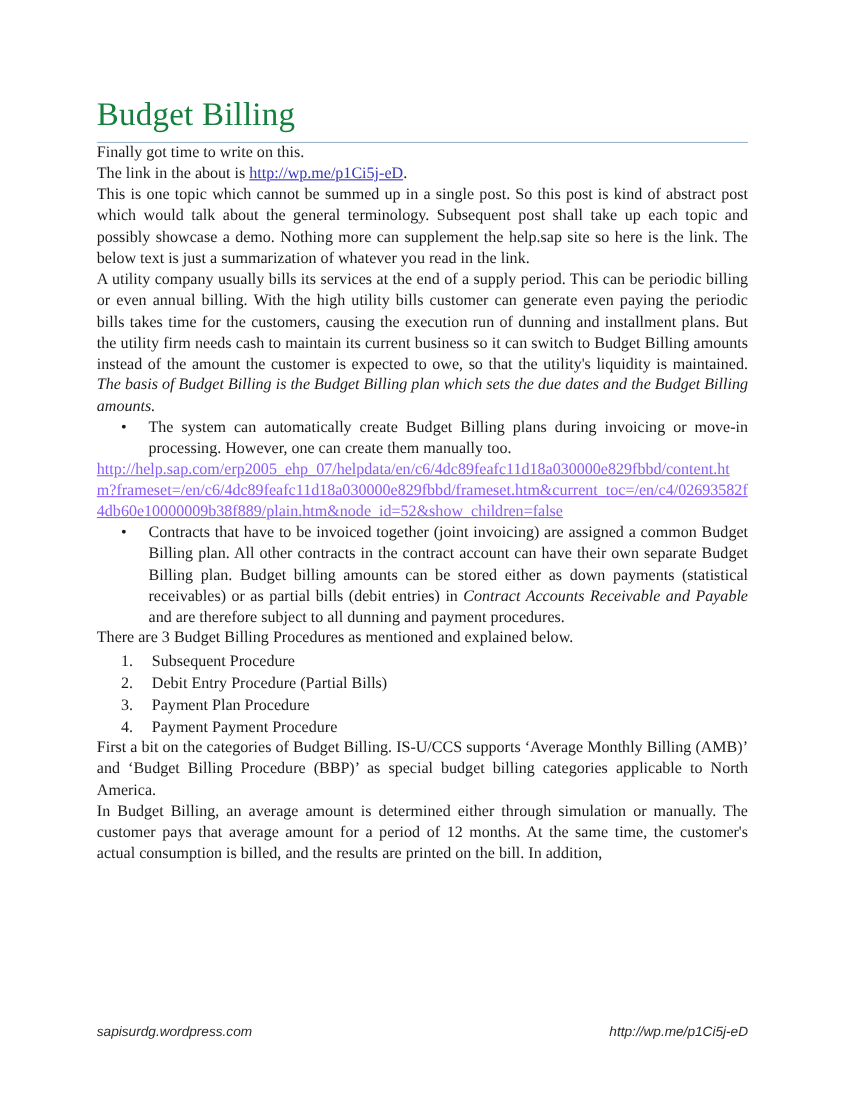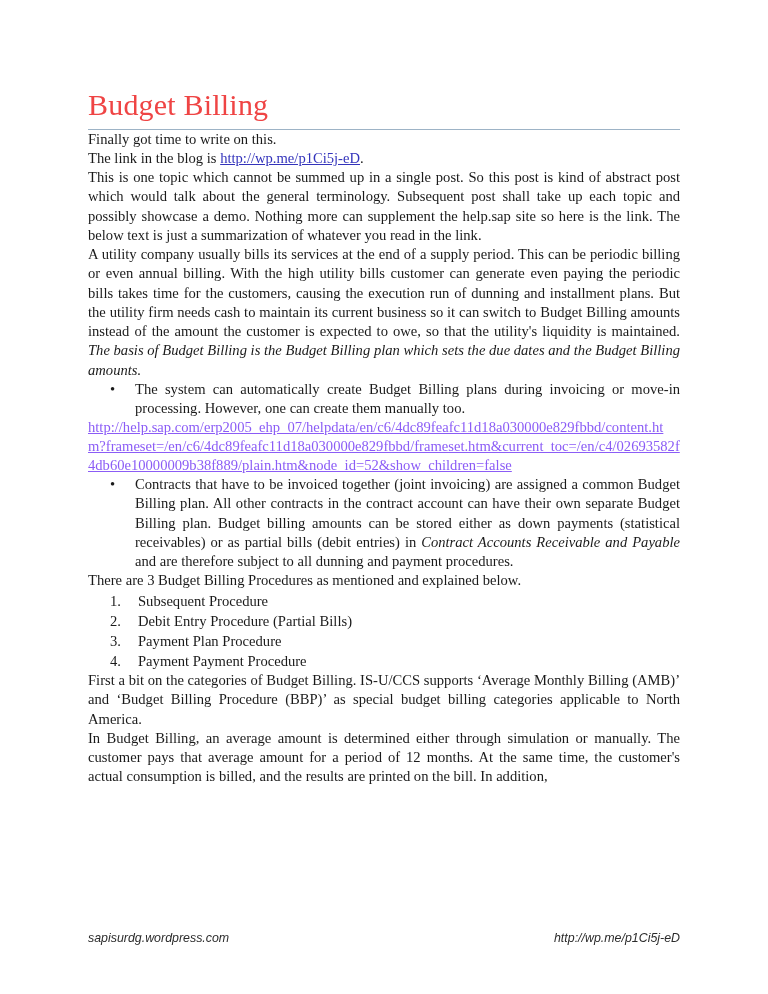--- a/index.html
+++ b/index.html
@@ -18,21 +18,21 @@
   .page {
     position: absolute;
     left: 88px;
     top: 0;
     width: 592px;
     height: 994px;
   }
   .doc-title {
     font-size: 30px;
     font-weight: normal;
-    color: #ef4444;
+    color: #15803d;
     letter-spacing: 0.2px;
     margin: 0;
     padding-top: 88px;
     line-height: 1.15;
   }
   .title-rule {
     border: none;
     border-top: 1.5px solid #9DB3C6;
     margin: 6px 0 0 0;
     height: 0;
@@ -114,21 +114,21 @@
 </head>
 <body>
 
 <div class="page">
 
   <h1 class="doc-title">Budget Billing</h1>
   <hr class="title-rule">
 
   <p class="body-text nowrap-block gap-intro">
     <span>Finally got time to write on this.</span><br>
-    <span>The link in the blog is </span><a class="doc-link" href="#">http://wp.me/p1Ci5j-eD</a><span>.</span>
+    <span>The link in the about is </span><a class="doc-link" href="#">http://wp.me/p1Ci5j-eD</a><span>.</span>
   </p>
 
   <p class="body-text gap-para">This is one topic which cannot be summed up in a single post. So this post is kind of abstract post which would talk about the general terminology. Subsequent post shall take up each topic and possibly showcase a demo. Nothing more can supplement the help.sap site so here is the link. The below text is just a summarization of whatever you read in the link.</p>
 
   <p class="body-text gap-para"><span>A utility company usually bills its services at the end of a supply period. This can be periodic billing or even annual billing. With the high utility bills customer can generate even paying the periodic bills takes time for the customers, causing the execution run of dunning and installment plans. But the utility firm needs cash to maintain its current business so it can switch to Budget Billing amounts instead of the amount the customer is expected to owe, so that the utility's liquidity is maintained. </span><em>The basis of Budget Billing is the Budget Billing plan which sets the due dates and the Budget Billing amounts.</em></p>
 
   <ul class="bullets">
     <li>
       <span class="bullet-mark">•</span>
       <span>The system can automatically create Budget Billing plans during invoicing or move-in processing. However, one can create them manually too.</span>

